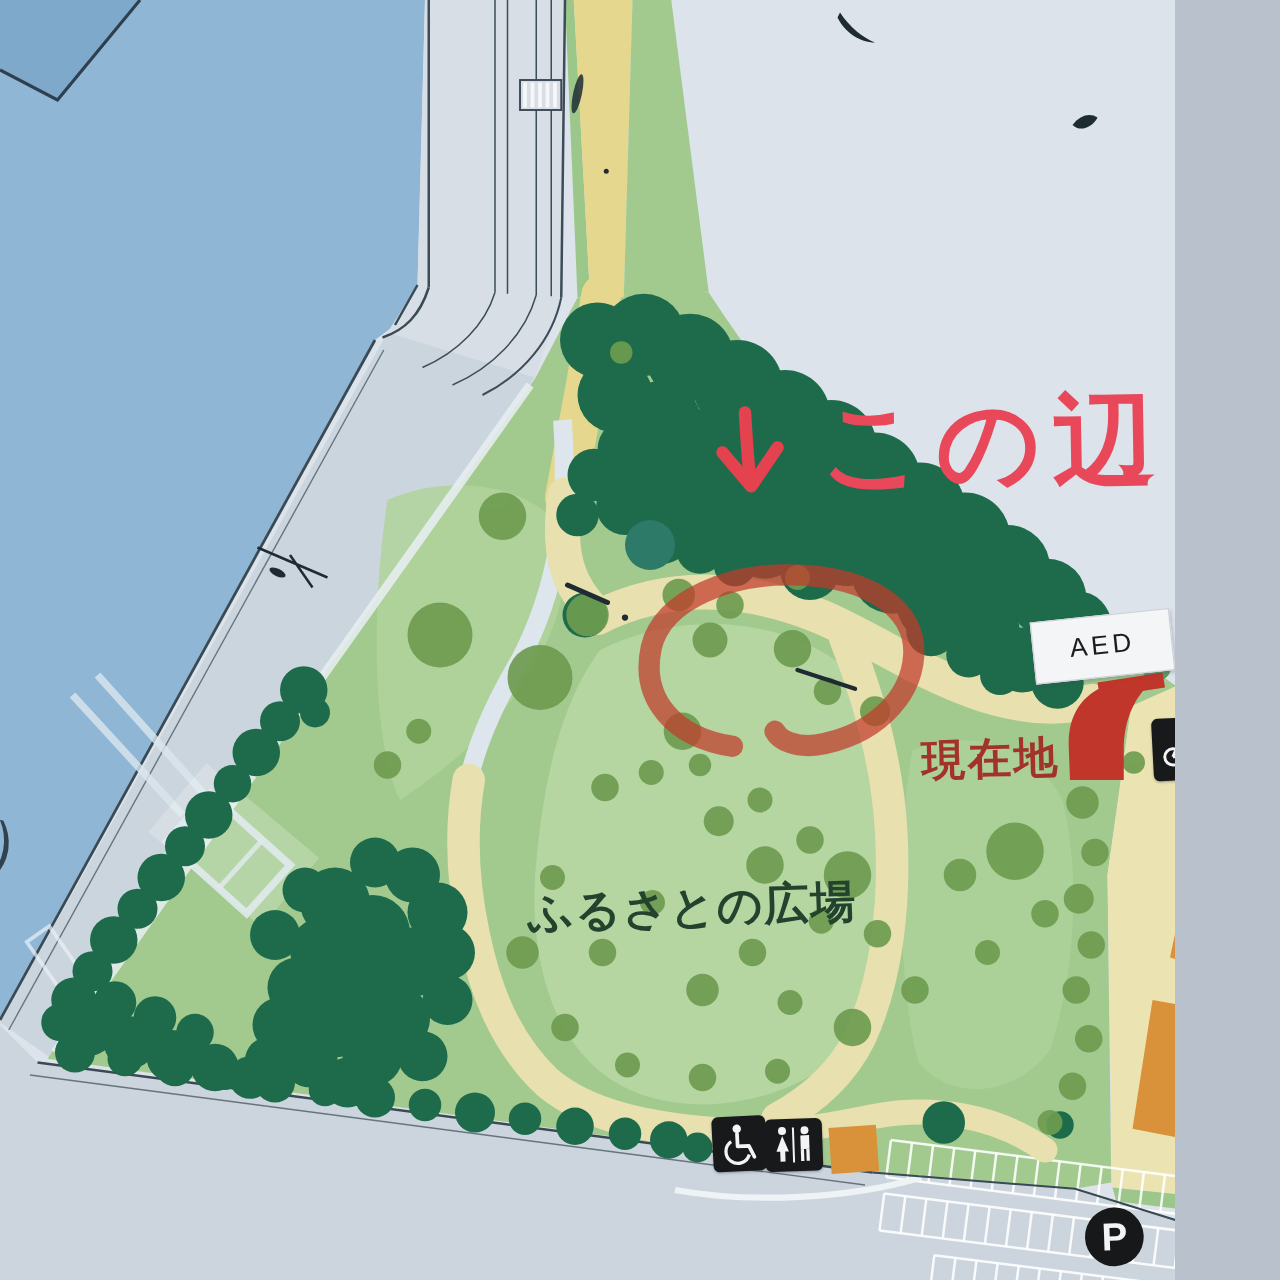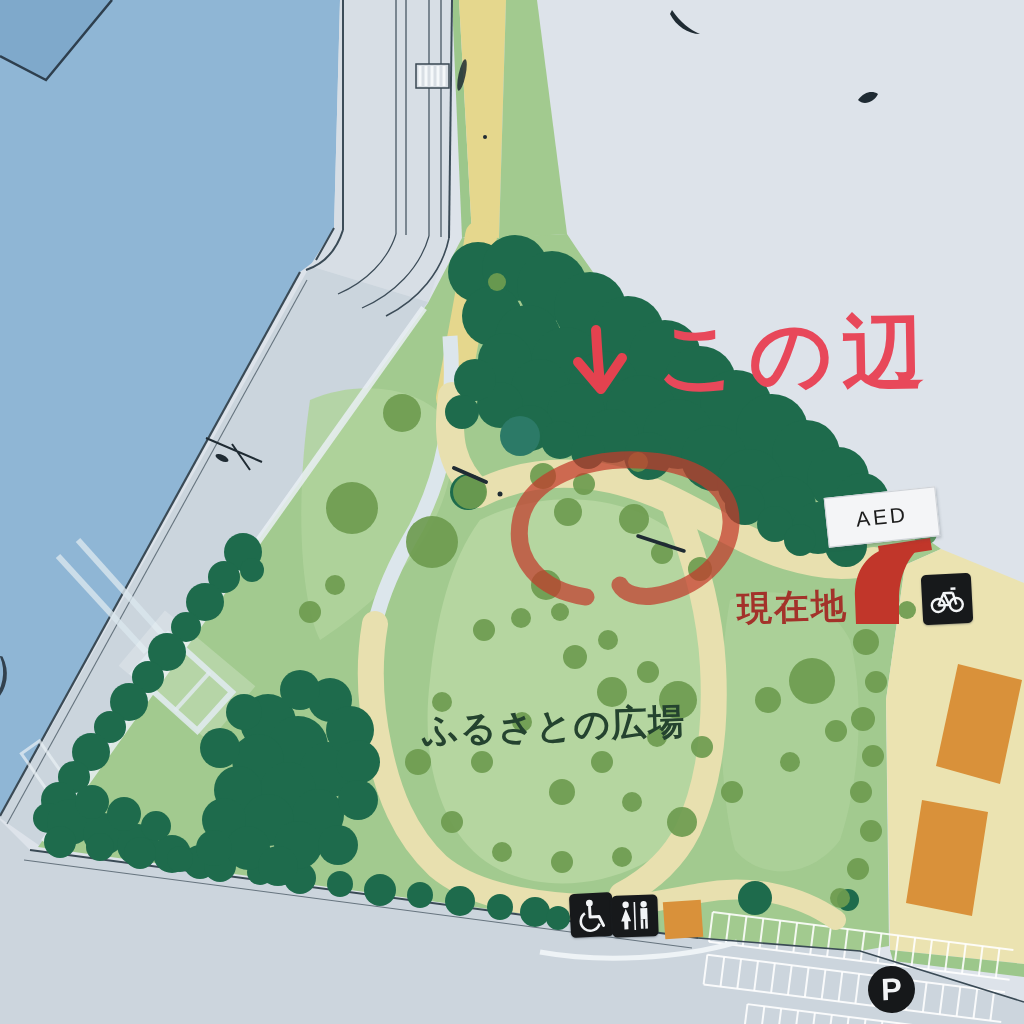--- a/index.html
+++ b/index.html
@@ -1,17 +1,17 @@
 <!DOCTYPE html>
 <html><head>
 <meta charset="utf-8">
 <style>
   html,body{margin:0;padding:0;background:#b9c2cc;}
   #stage{
-    position:relative;width:1024px;height:1024px;overflow:hidden;
+    position:relative;width:940px;height:1024px;overflow:hidden;
     background:#dde3ea;
     font-family:"Liberation Sans", sans-serif;
   }
   #map-svg{position:absolute;left:0;top:0;width:1024px;height:1024px;display:block;}
   .overlay{position:absolute;white-space:nowrap;}
   .annotation-text{
     left:656px;top:300px;font-size:82px;letter-spacing:9px;
     color:#e8485a;font-weight:600;transform:rotate(-1deg);
   }
   .genzaichi{

